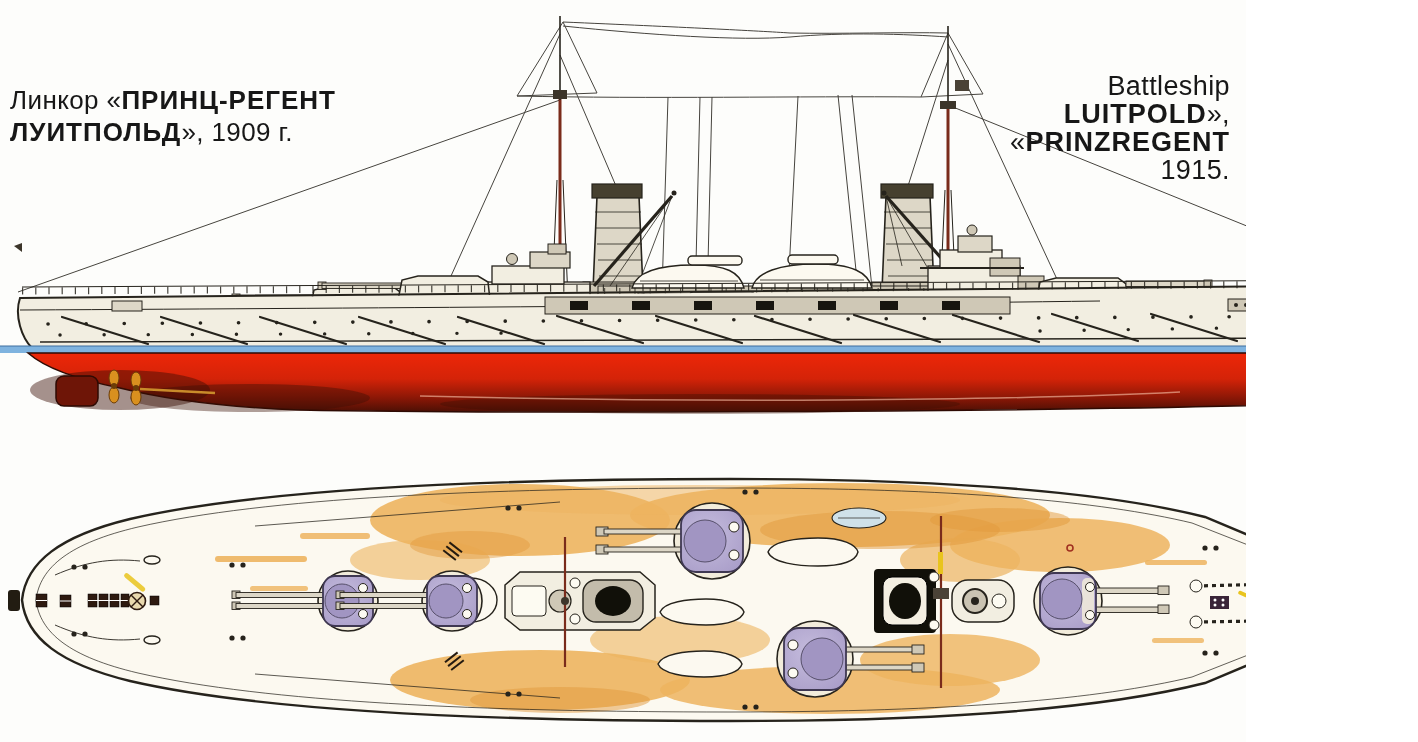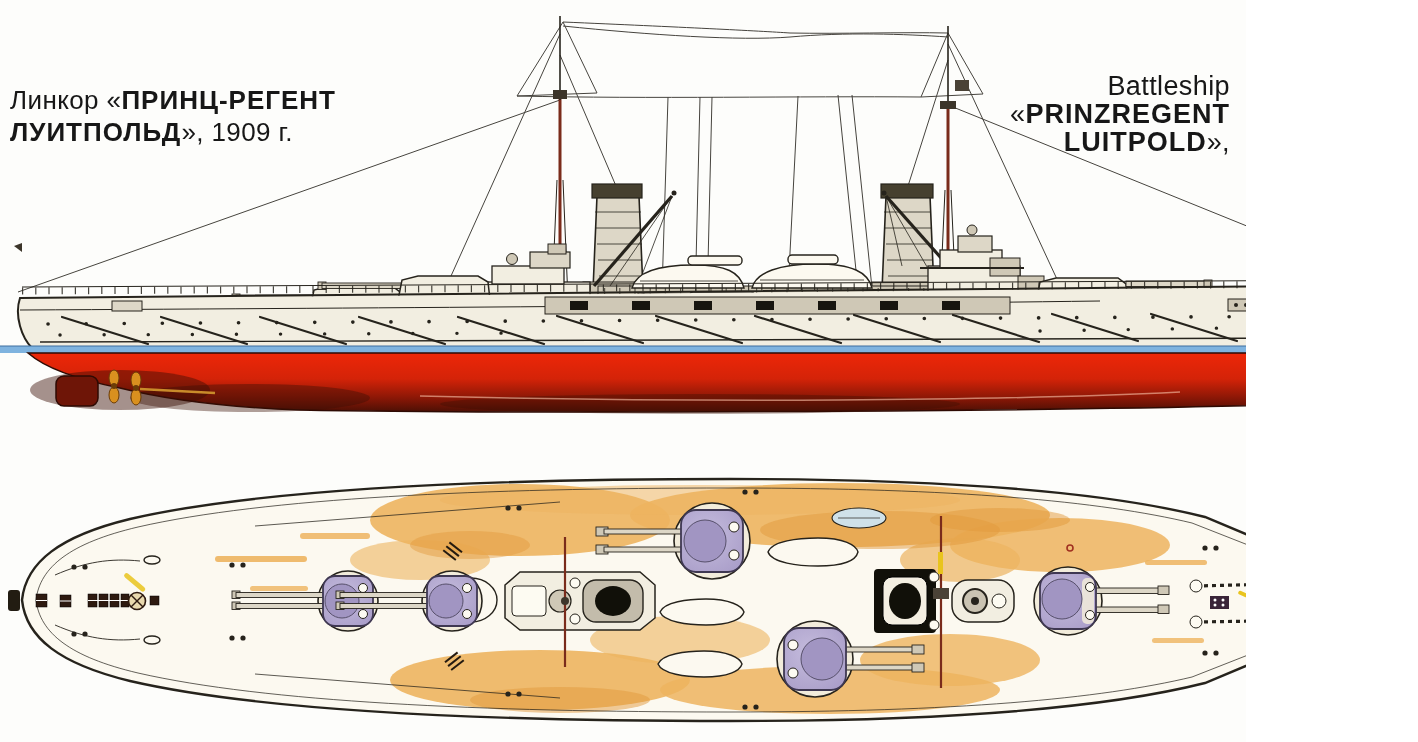--- a/index.html
+++ b/index.html
@@ -458,17 +458,18 @@
   </g>
 </svg>
 
 <div class="caption caption-ru">
   <div><span>Линкор «</span><b>ПРИНЦ-РЕГЕНТ</b></div>
   <div><b>ЛУИТПОЛЬД</b><span>», 1909 г.</span></div>
 </div>
 
 <div class="caption caption-en">
   <div>Battleship</div>
+  <div><b>LUITPOLD</b><span>»,</span></div>
   <div><span>«</span><b>PRINZREGENT</b></div>
-  <div><b>LUITPOLD</b><span>»,</span></div>
+  <div>1915.</div>
 </div>
 
 </div>
 
 </body></html>

